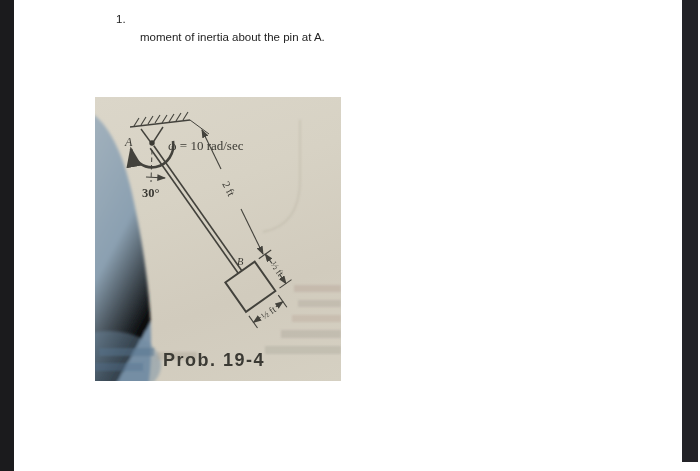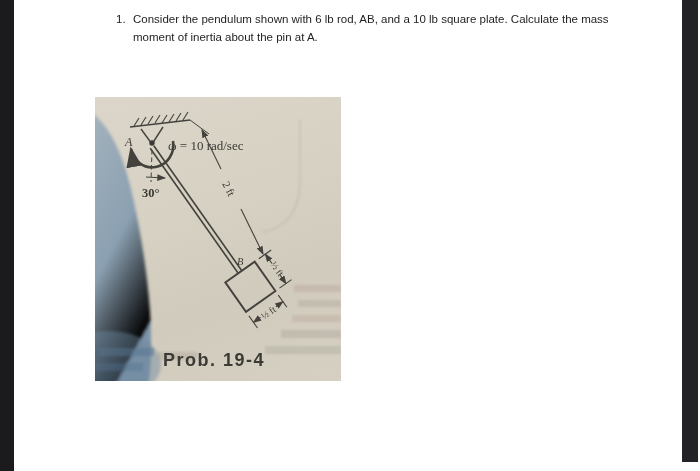--- a/index.html
+++ b/index.html
@@ -5,40 +5,39 @@
   html,body{margin:0;padding:0;}
   body{width:700px;height:471px;background:#ffffff;position:relative;overflow:hidden;
        font-family:"Liberation Sans",sans-serif;}
   .edge-bar{position:absolute;top:0;}
   #left-bar{left:0;width:14px;height:471px;background:#1b1b1d;}
   #right-bar{left:682px;width:16px;height:462px;background:#232327;}
   #problem{position:absolute;left:116px;top:10px;width:560px;color:#1e1e1e;
            font-size:11.5px;line-height:18px;}
   #problem .row{display:flex;}
   #problem .num{width:17px;flex:none;}
-  #problem .l2{margin-left:17px;}
+  #problem .l2{margin-left:24px;}
   
   #photo{position:absolute;left:95px;top:97px;width:246px;height:284px;overflow:hidden;
          background:linear-gradient(160deg,#dbd6c9 0%,#d7d2c4 35%,#d1cbbd 68%,#d5d0c2 100%);}
   #photo svg{display:block}
   .ink{stroke:#43423c;fill:none;}
   text{fill:#3b3a34;}
   .serif{font-family:"Liberation Serif",serif;}
   .cap{font-family:"Liberation Sans",sans-serif;font-weight:700;letter-spacing:1.5px;}
 </style>
 </head>
 <body>
 
 <div id="left-bar" class="edge-bar"></div>
 <div id="right-bar" class="edge-bar"></div>
 
 <div id="problem">
   <div class="row">
     <span class="num">1.</span>
-    <span>Consider the pendulum shown with 6 lb rod, AB, and a 10 lb square plate. Calculate the mass</span>
   </div>
   <div class="l2">moment of inertia about the pin at A.</div>
 </div>
 
 <div id="photo">
 <svg width="246" height="284" viewBox="0 0 246 284">
   <defs>
     <marker id="ah" viewBox="0 0 8 6" refX="7" refY="3" markerWidth="8" markerHeight="6" orient="auto">
       <path d="M0,0 L8,3 L0,6 Z" fill="#43423c"></path>
     </marker>

